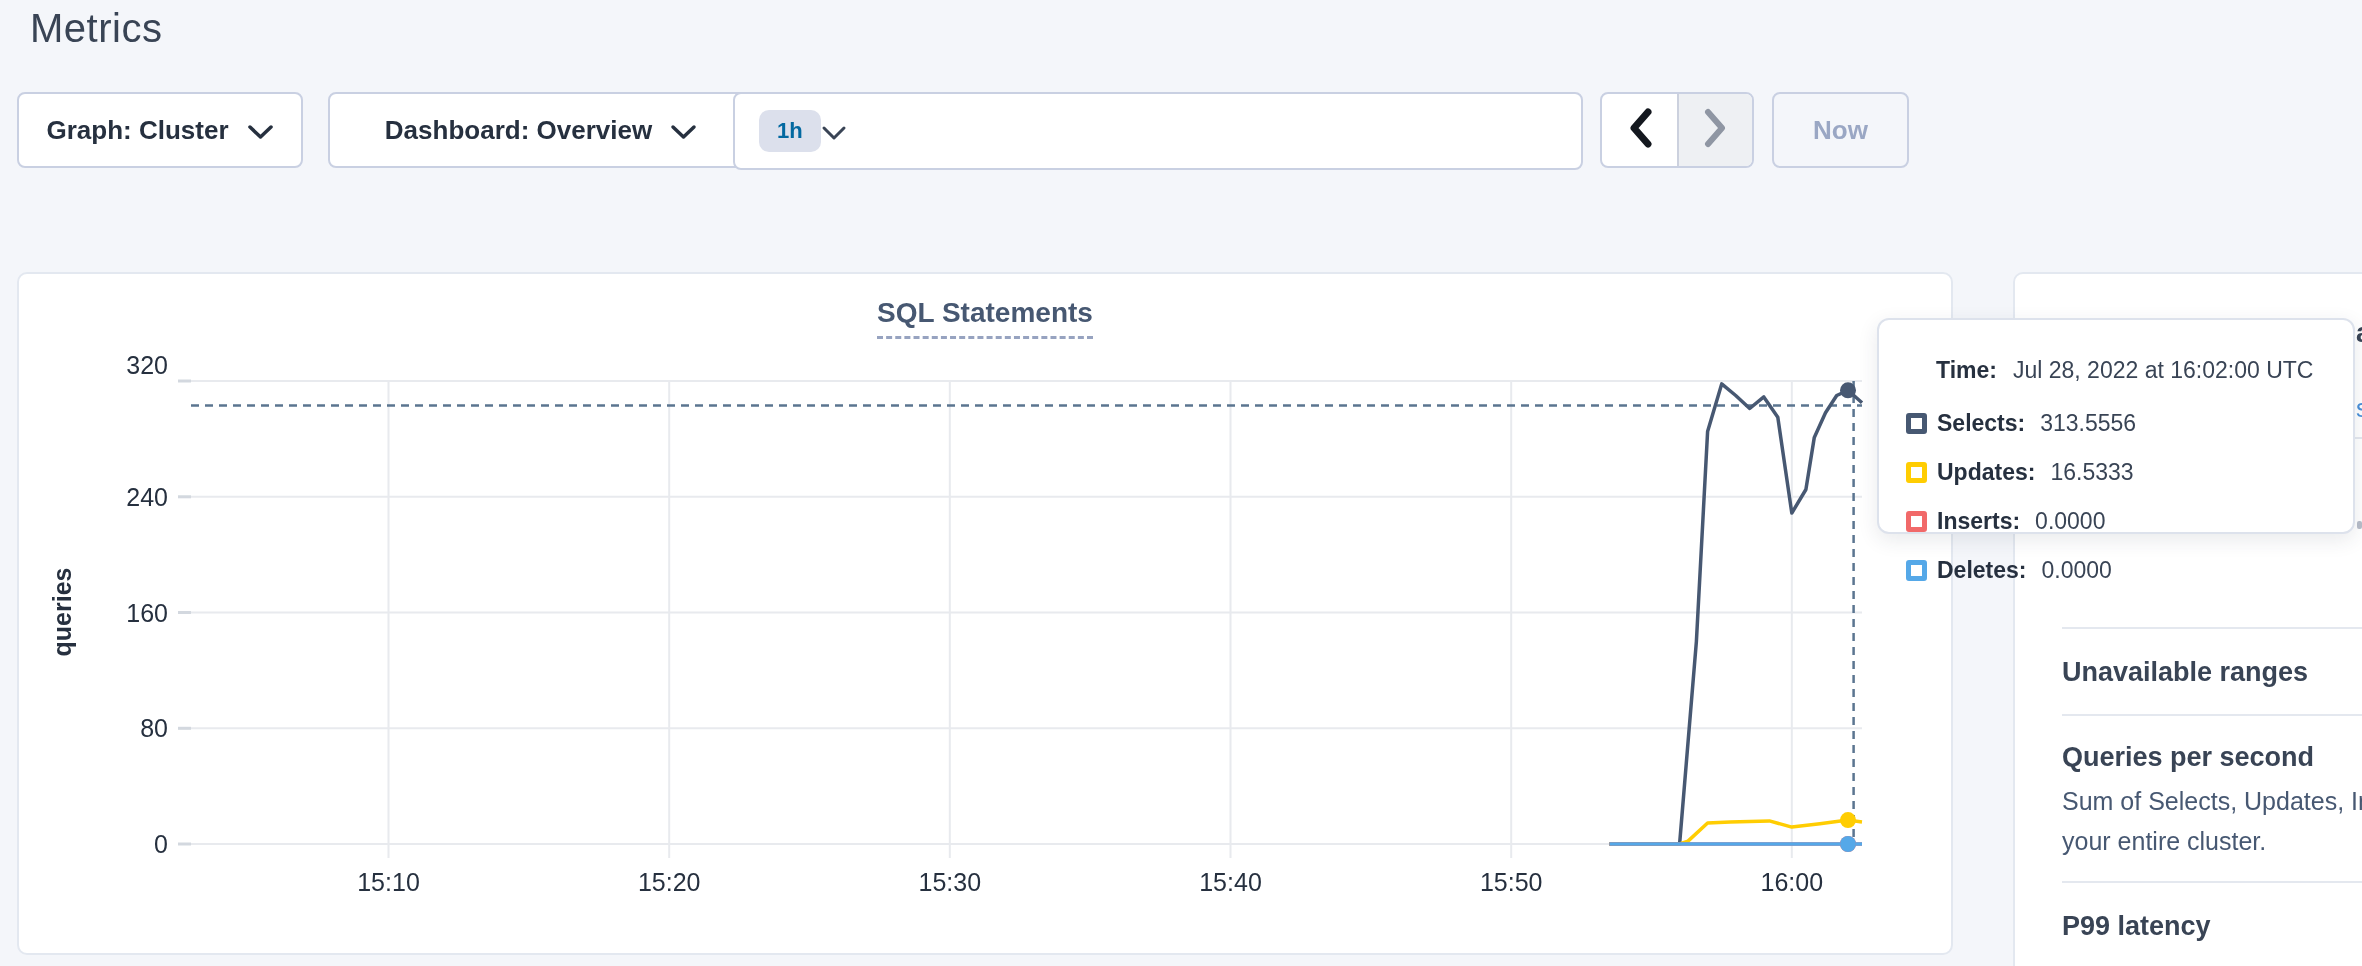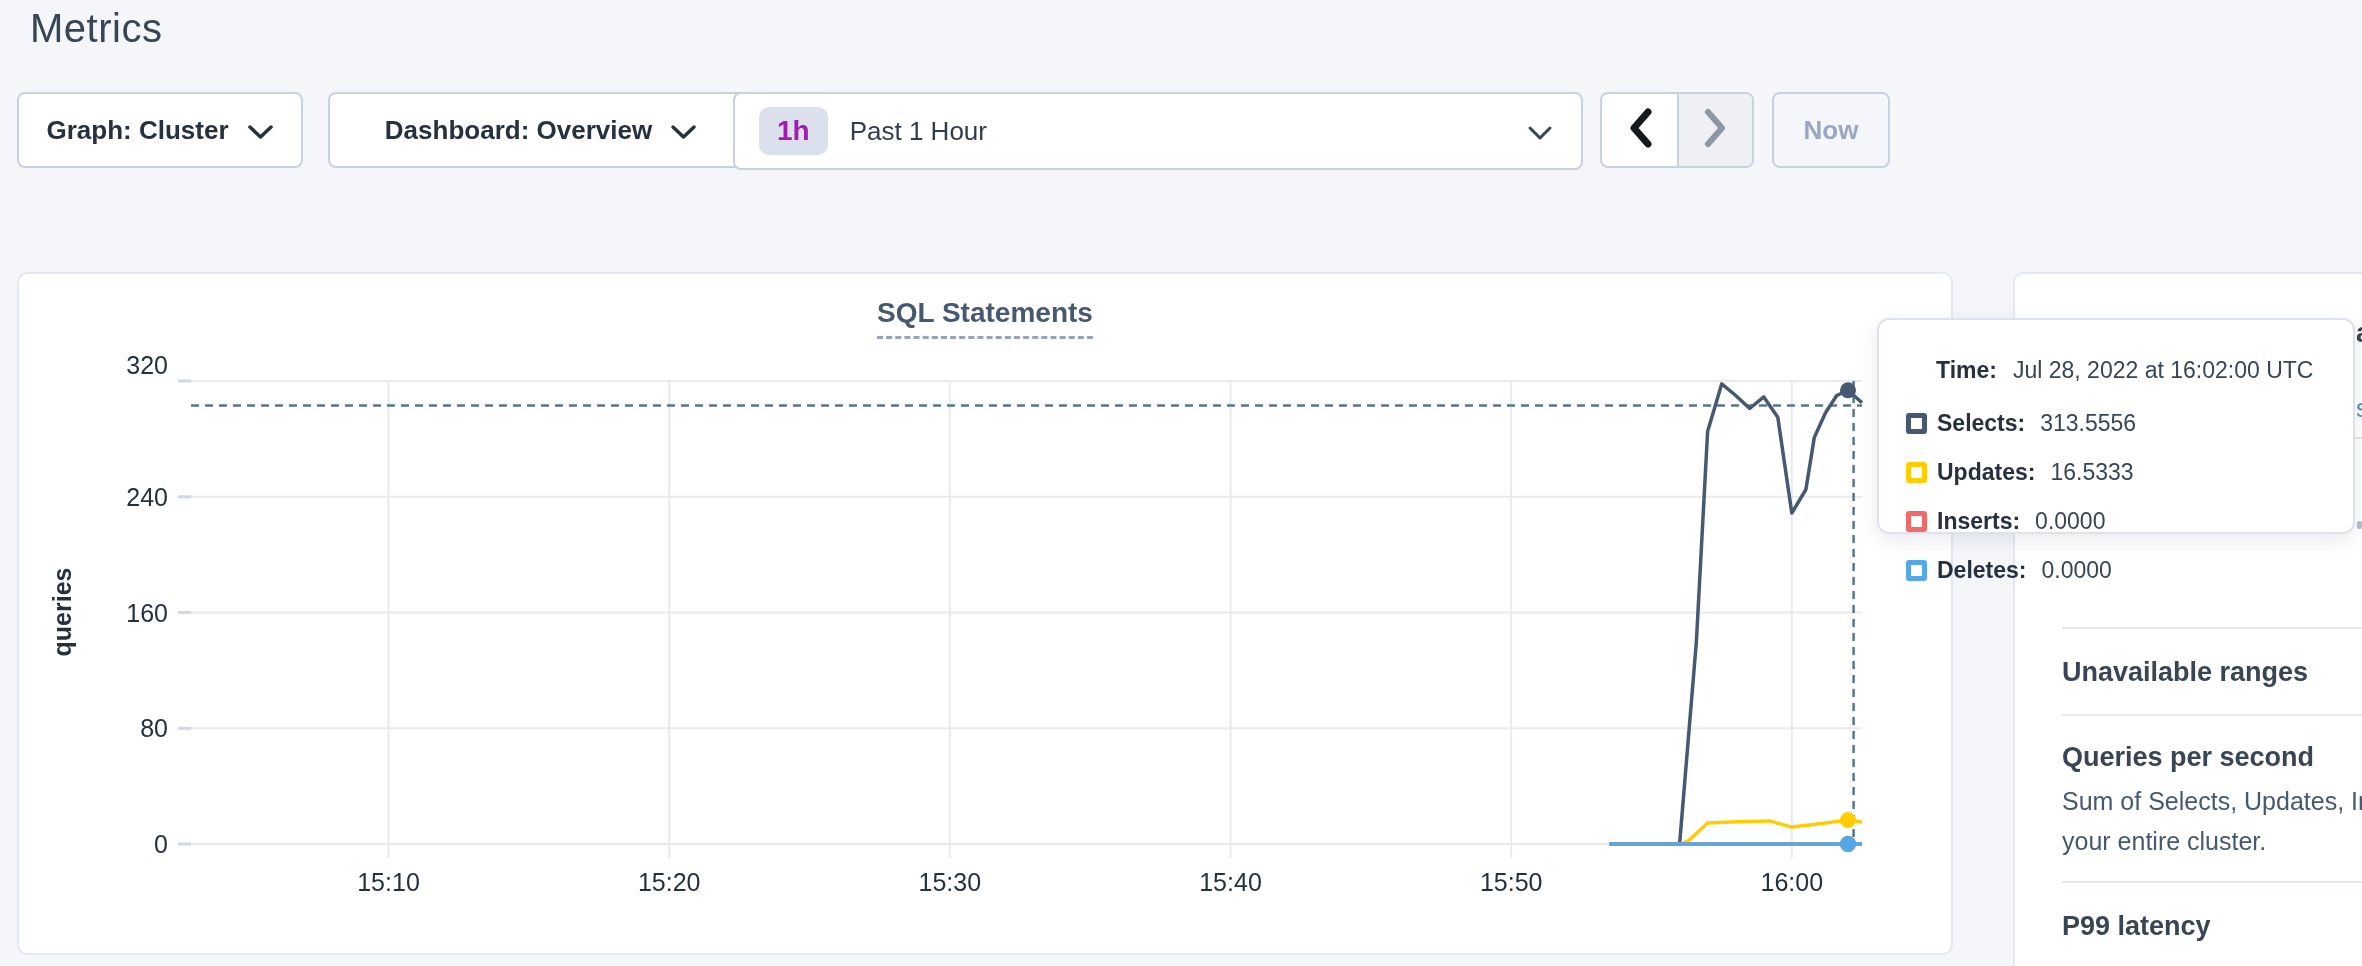--- a/index.html
+++ b/index.html
@@ -27,37 +27,37 @@
   }
   .chev-down { display: inline-flex; margin-top: 4px; }
   .timebox {
     left: 733px; top: 92px; width: 850px; height: 78px;
     background: #fff; border: 2px solid #c9d0e2; border-radius: 8px;
     display: flex; align-items: center; cursor: pointer;
   }
   .time-badge {
     margin-left: 24px;
     background: #dce0ec; border-radius: 10px;
-    font-size: 28px; font-weight: 700; color: #a21caf;
+    font-size: 22px; font-weight: 700; color: #0369a1;
     padding: 8px 18px;
     text-align: center;
   }
   .time-label { margin-left: 22px; font-size: 26px; font-weight: 500; color: #333c4d; flex: 1; }
   .timebox .chev-down { margin-right: 28px; }
   .arrow-group {
     left: 1600px; top: 92px; width: 154px; height: 76px;
     display: flex; border: 2px solid #c9d0e2; border-radius: 8px; overflow: hidden;
     background: #fff;
   }
   .arrow-seg {
     width: 50%; display: flex; align-items: center; justify-content: center; cursor: pointer;
   }
   .arrow-seg.next { background: #eef0f3; border-left: 2px solid #ccd1de; cursor: default; }
   .now-btn {
-    left: 1772px; top: 92px; width: 118px; height: 76px;
+    left: 1772px; top: 92px; width: 137px; height: 76px;
     background: transparent; border: 2px solid #c9d0e2; border-radius: 8px;
     display: flex; align-items: center; justify-content: center;
     font-size: 26px; font-weight: 700; color: #9aa7c4; cursor: default;
   }
 
   
   .card {
     background: #fff; border: 2px solid #e3e8f0; border-radius: 10px;
   }
   .main-card { left: 17px; top: 272px; width: 1936px; height: 683px; }
@@ -143,21 +143,20 @@
   <span>Dashboard: Overview</span>
   <span class="chev-down">
     <svg width="27" height="17">
         <polyline points="3,3 13.5,13 24,3" fill="none" stroke="#26303f" stroke-width="3.5" stroke-linecap="round" stroke-linejoin="round"></polyline>
       </svg>
   </span>
 </div>
 
 <div class="abs timebox">
   <span class="time-badge">1h</span>
-  <span class="time-label">Past 1 Hour</span>
   <span class="chev-down">
     <svg width="26" height="17">
         <polyline points="3,3 13,13 23,3" fill="none" stroke="#394455" stroke-width="3" stroke-linecap="round" stroke-linejoin="round"></polyline>
       </svg>
   </span>
 </div>
 
 <div class="abs arrow-group">
   <div class="arrow-seg prev">
     <span>

